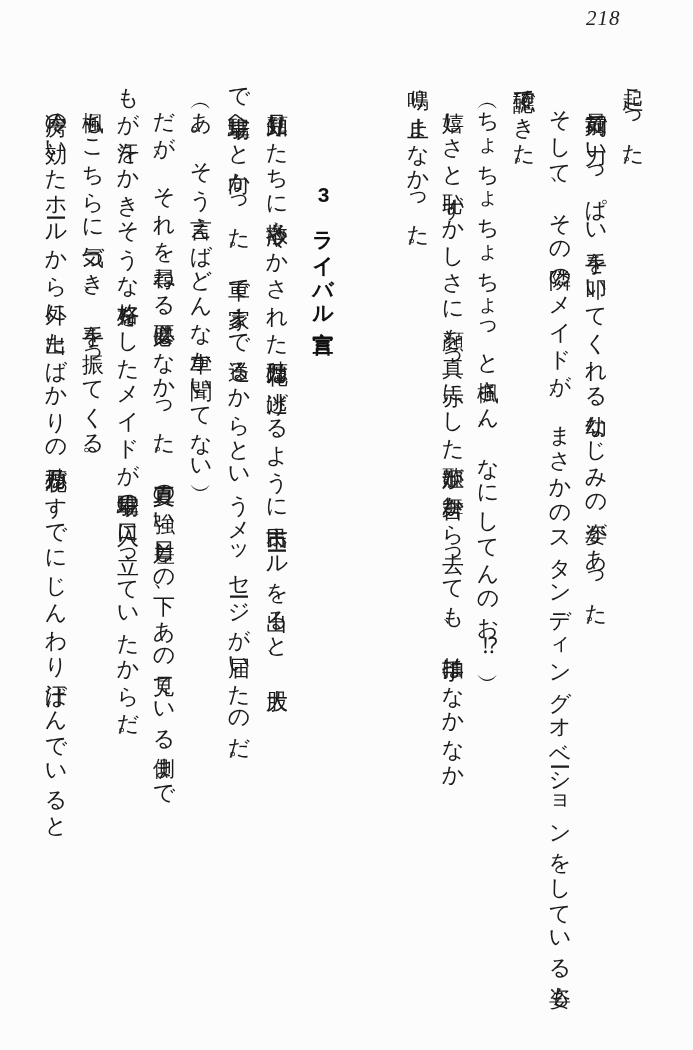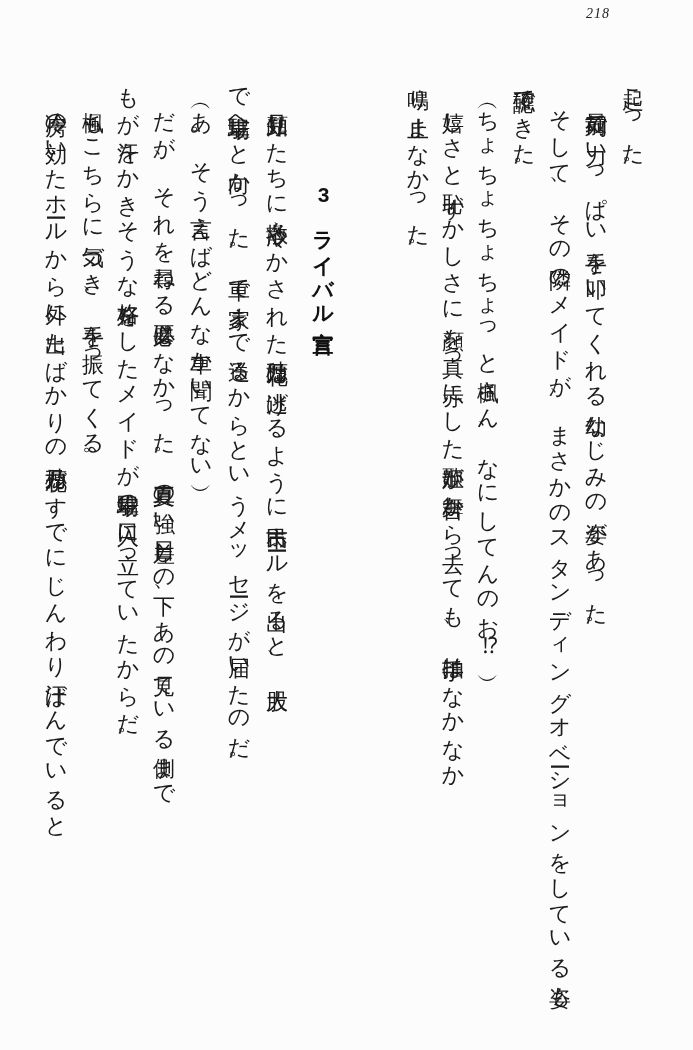--- a/index.html
+++ b/index.html
@@ -18,21 +18,21 @@
   .page {
     position: absolute;
     inset: 0;
   }
   .page-number {
     position: absolute;
     top: 6px;
     left: 586px;
     font-family: "Liberation Serif", serif;
     font-style: italic;
-    font-size: 14px;
+    font-size: 21px;
     letter-spacing: 1px;
     color: #222;
   }
   .vline {
     position: absolute;
     top: 72px;
     height: 900px;
     writing-mode: vertical-rl;
     text-orientation: mixed;
     font-family: "Liberation Serif", serif;

